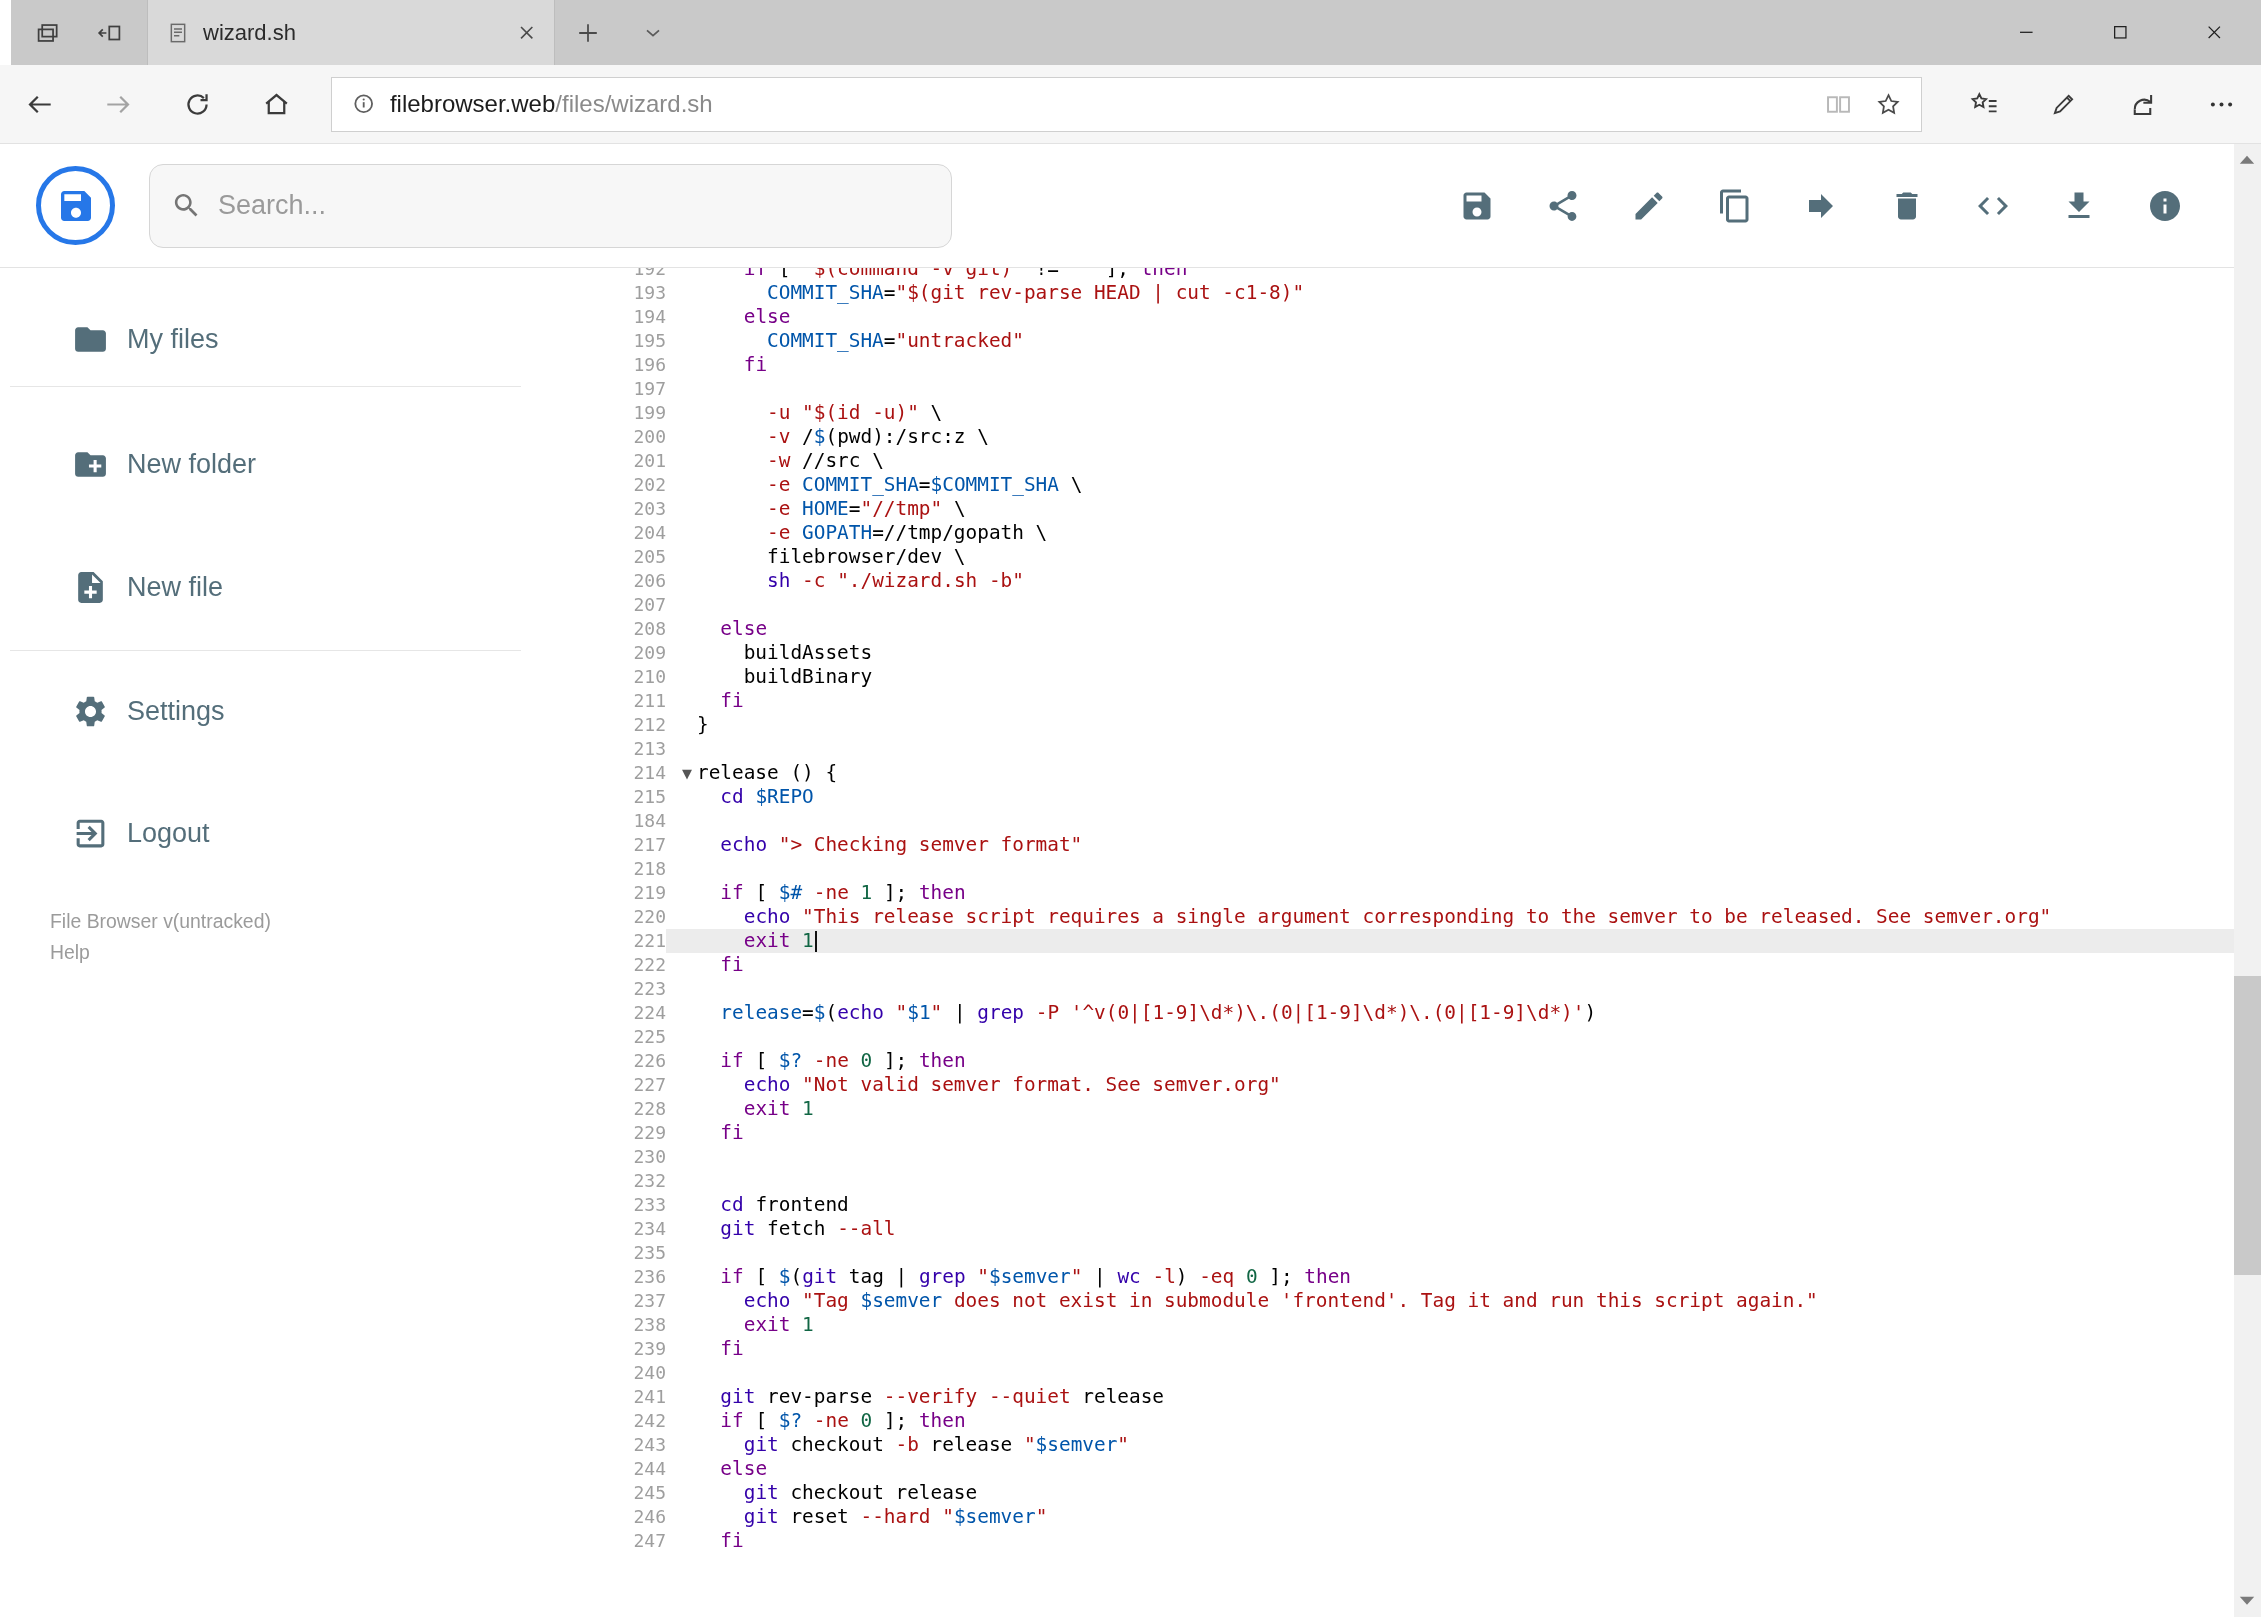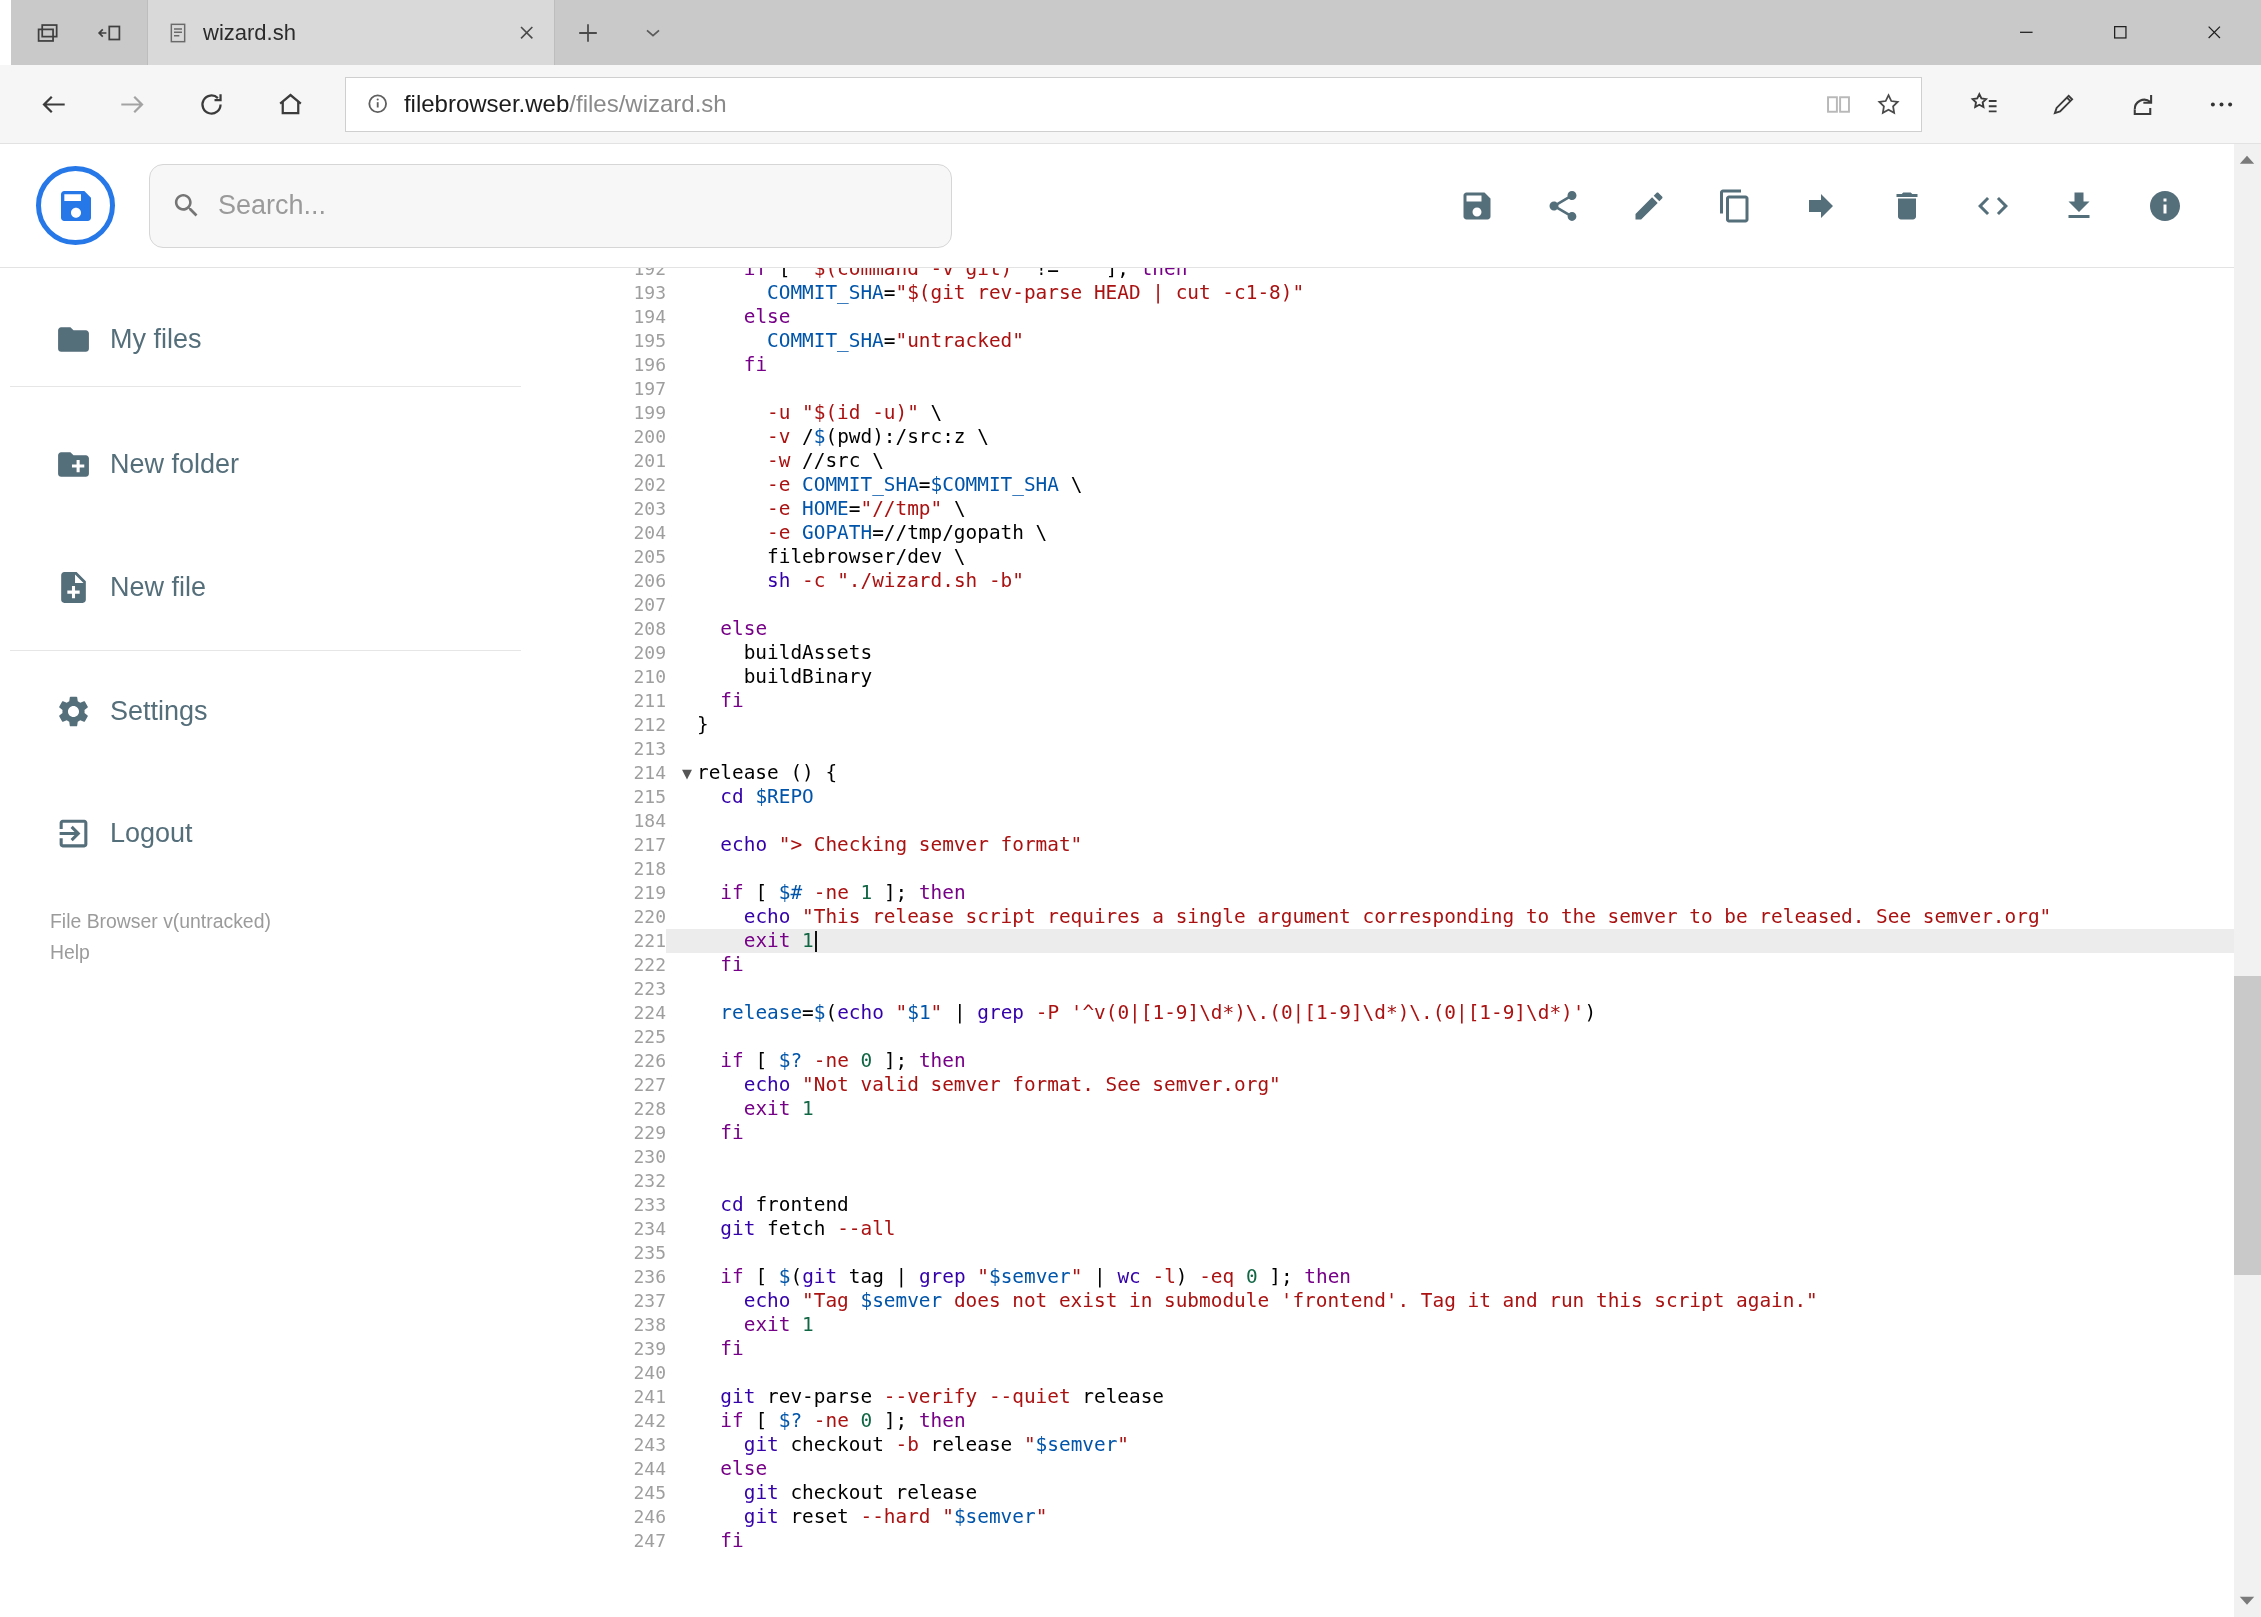--- a/index.html
+++ b/index.html
@@ -10,21 +10,21 @@
   
   .tabbar{height:65px;background:#c9c9c9;display:flex;align-items:stretch;margin-left:11px;}
   .tb-icons{display:flex;align-items:center;gap:36px;padding:0 24px;color:#3f3f3f}
   .tab{width:408px;background:#d9d9d9;border-left:1.6px solid #bdbdbd;border-right:1.6px solid #bdbdbd;
        display:flex;align-items:center;padding:0 18px;color:#2b2b2b}
   .tab-title{font-size:22px;flex:1;margin-left:13px;color:#2b2b2b;white-space:nowrap;overflow:hidden}
   .tab-btn{width:65px;display:flex;align-items:center;justify-content:center;color:#4a4a4a}
   .spacer{flex:1}
   .win-btn{width:94px;display:flex;align-items:center;justify-content:center;color:#1f1f1f}
 
-  .navbar{height:79px;background:#f6f6f6;display:flex;align-items:center;border-bottom:0.8px solid #e2e2e2;padding-left:14px}
+  .navbar{height:79px;background:#f6f6f6;display:flex;align-items:center;border-bottom:0.8px solid #e2e2e2;padding-left:0}
   .nav-btn{width:79px;height:79px;display:flex;align-items:center;justify-content:center;color:#3b3b3b}
   .nav-btn.disabled{color:#a3a3a3}
   .urlbar{flex:1;height:55px;margin:0 22.6px 0 14.5px;background:#fff;border:1.6px solid #cfcfcf;
           display:flex;align-items:center;padding:0 18px;}
   .url-text{flex:1;font-size:24px;color:#1c1c1c;margin-left:13px;white-space:nowrap}
   .url-path{color:#8a8a8a}
   .url-ico{display:flex;align-items:center;margin-left:21px;color:#4a4a4a}
   .more-dots{color:#333}
 
   
@@ -36,21 +36,21 @@
   .search input{flex:1;border:none;outline:none;background:transparent;font-size:27px;color:#444;margin-left:16px;
           font-family:"Liberation Sans",sans-serif}
   .search input::placeholder{color:#9a9a9a}
   .toolbar{position:absolute;right:78px;top:0;height:124px;display:flex;align-items:center;gap:50px}
   .tool{width:36px;height:36px;display:flex;align-items:center;justify-content:center}
   .tool svg{fill:var(--c-icon,#546e7a)}
 
   
   .appbody{display:flex;height:1349px;position:relative}
   .sidebar{width:577px;flex:0 0 577px;background:#fff}
-  .sb-item{height:89px;display:flex;align-items:center;padding-left:55px;cursor:pointer}
+  .sb-item{height:89px;display:flex;align-items:center;padding-left:72px;cursor:pointer}
   .sb-item svg{fill:var(--c-icon,#546e7a)}
   .sb-label{font-size:27px;color:var(--c-icon,#546e7a);margin-left:18px}
   .sb-divider{border-top:1.6px solid #e6e6e6;margin-left:9.7px;width:511px}
   .sb-footer{margin-top:28px;padding-left:50px;font-size:19.4px;color:#9b9b9b;line-height:31px}
 
   
   .editor{flex:1;overflow:hidden;background:#fff;font-family:"DejaVu Sans Mono",monospace;
           font-size:19.4px;line-height:24px;position:relative}
   #code-lines{margin-top:-11.3px}
   .cm-row{display:flex;height:24px}

